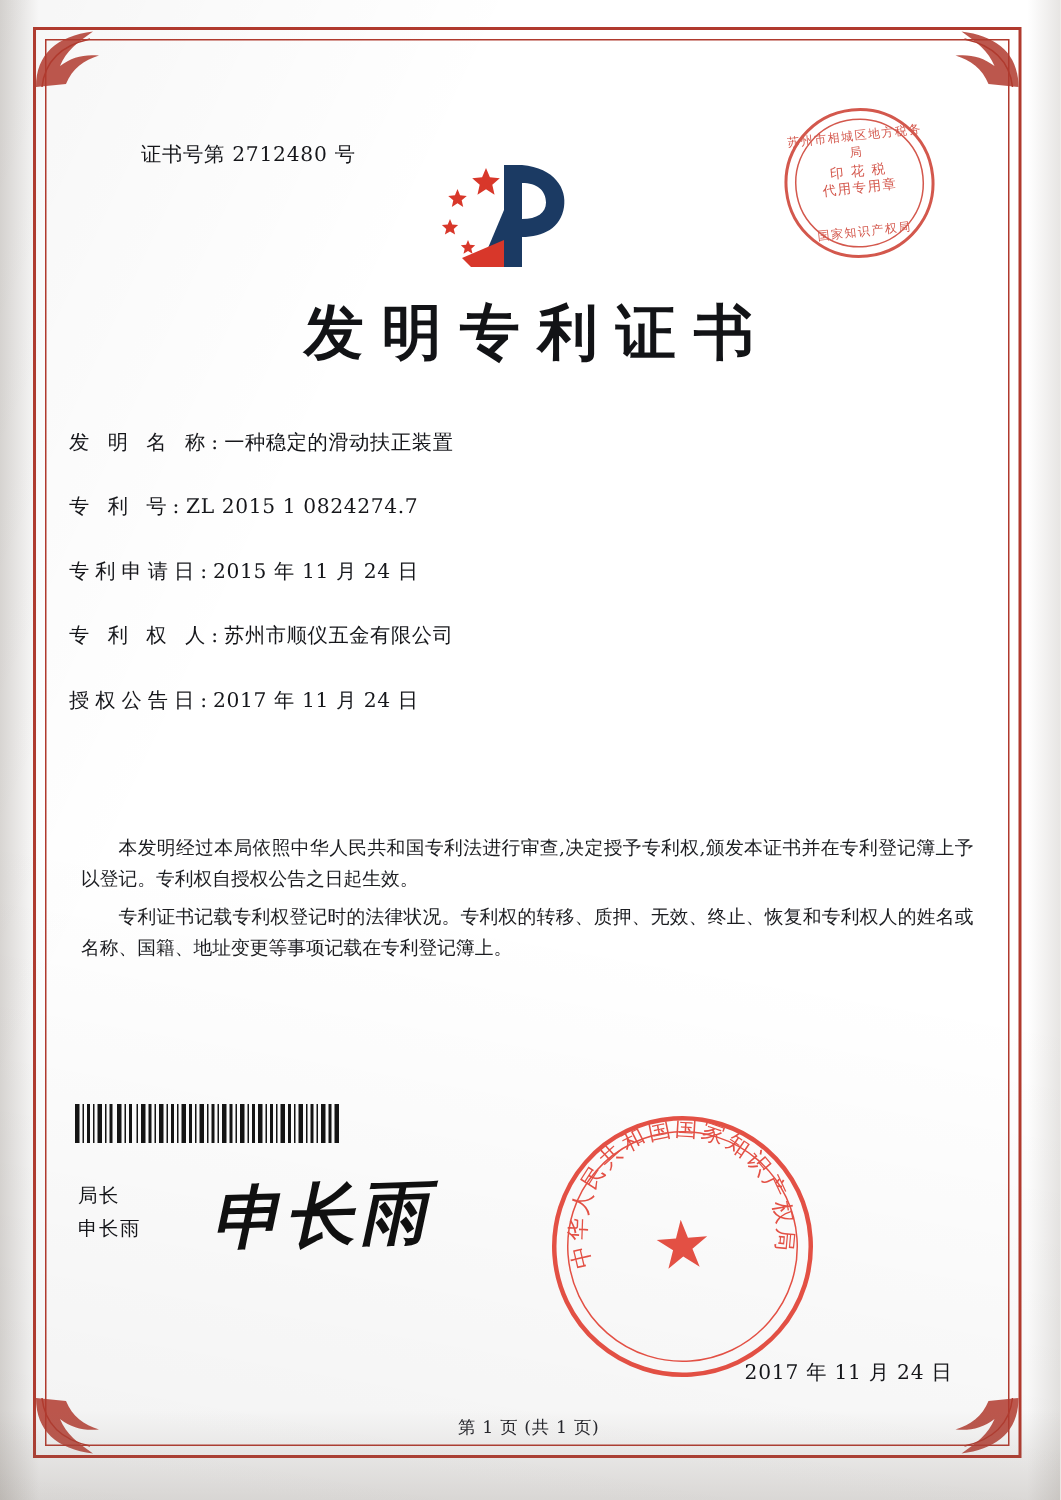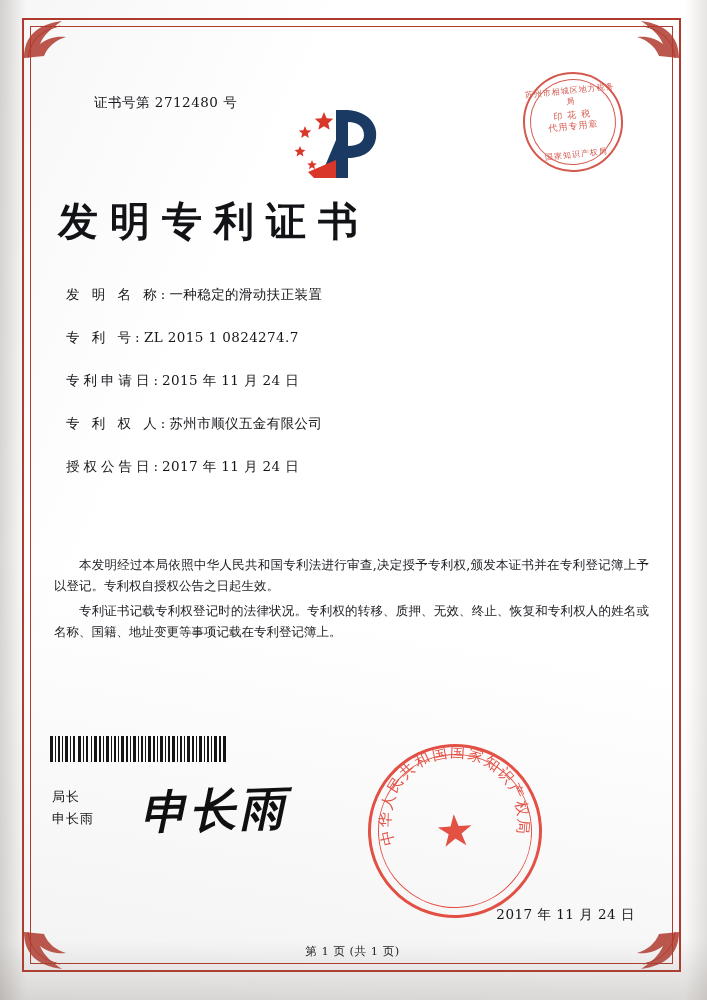--- a/index.html
+++ b/index.html
@@ -123,31 +123,32 @@
     text-align: center;
     font-family: "DejaVu Serif", "Liberation Serif", serif;
     font-size: 9px;
     line-height: 11px;
     letter-spacing: 1px;
   }
 
   .title {
     position: absolute;
     left: 0; right: 0; top: 150px;
+    text-align: center;
     font-family: "DejaVu Serif", "Liberation Serif", serif;
     font-weight: bold;
     font-size: 40px;
     letter-spacing: 12px;
     color: #121316;
     text-indent: 12px;
   }
 
   .fields {
     position: absolute;
-    left: 20px; right: 8px; top: 242px;
+    left: 0; right: 8px; top: 242px;
   }
   .field {
     font-family: "DejaVu Serif", "Liberation Serif", serif;
     font-size: 13.5px;
     color: #15161a;
     margin-bottom: 25px;
     white-space: nowrap;
   }
   .field .lbl {
     display: inline-block;

